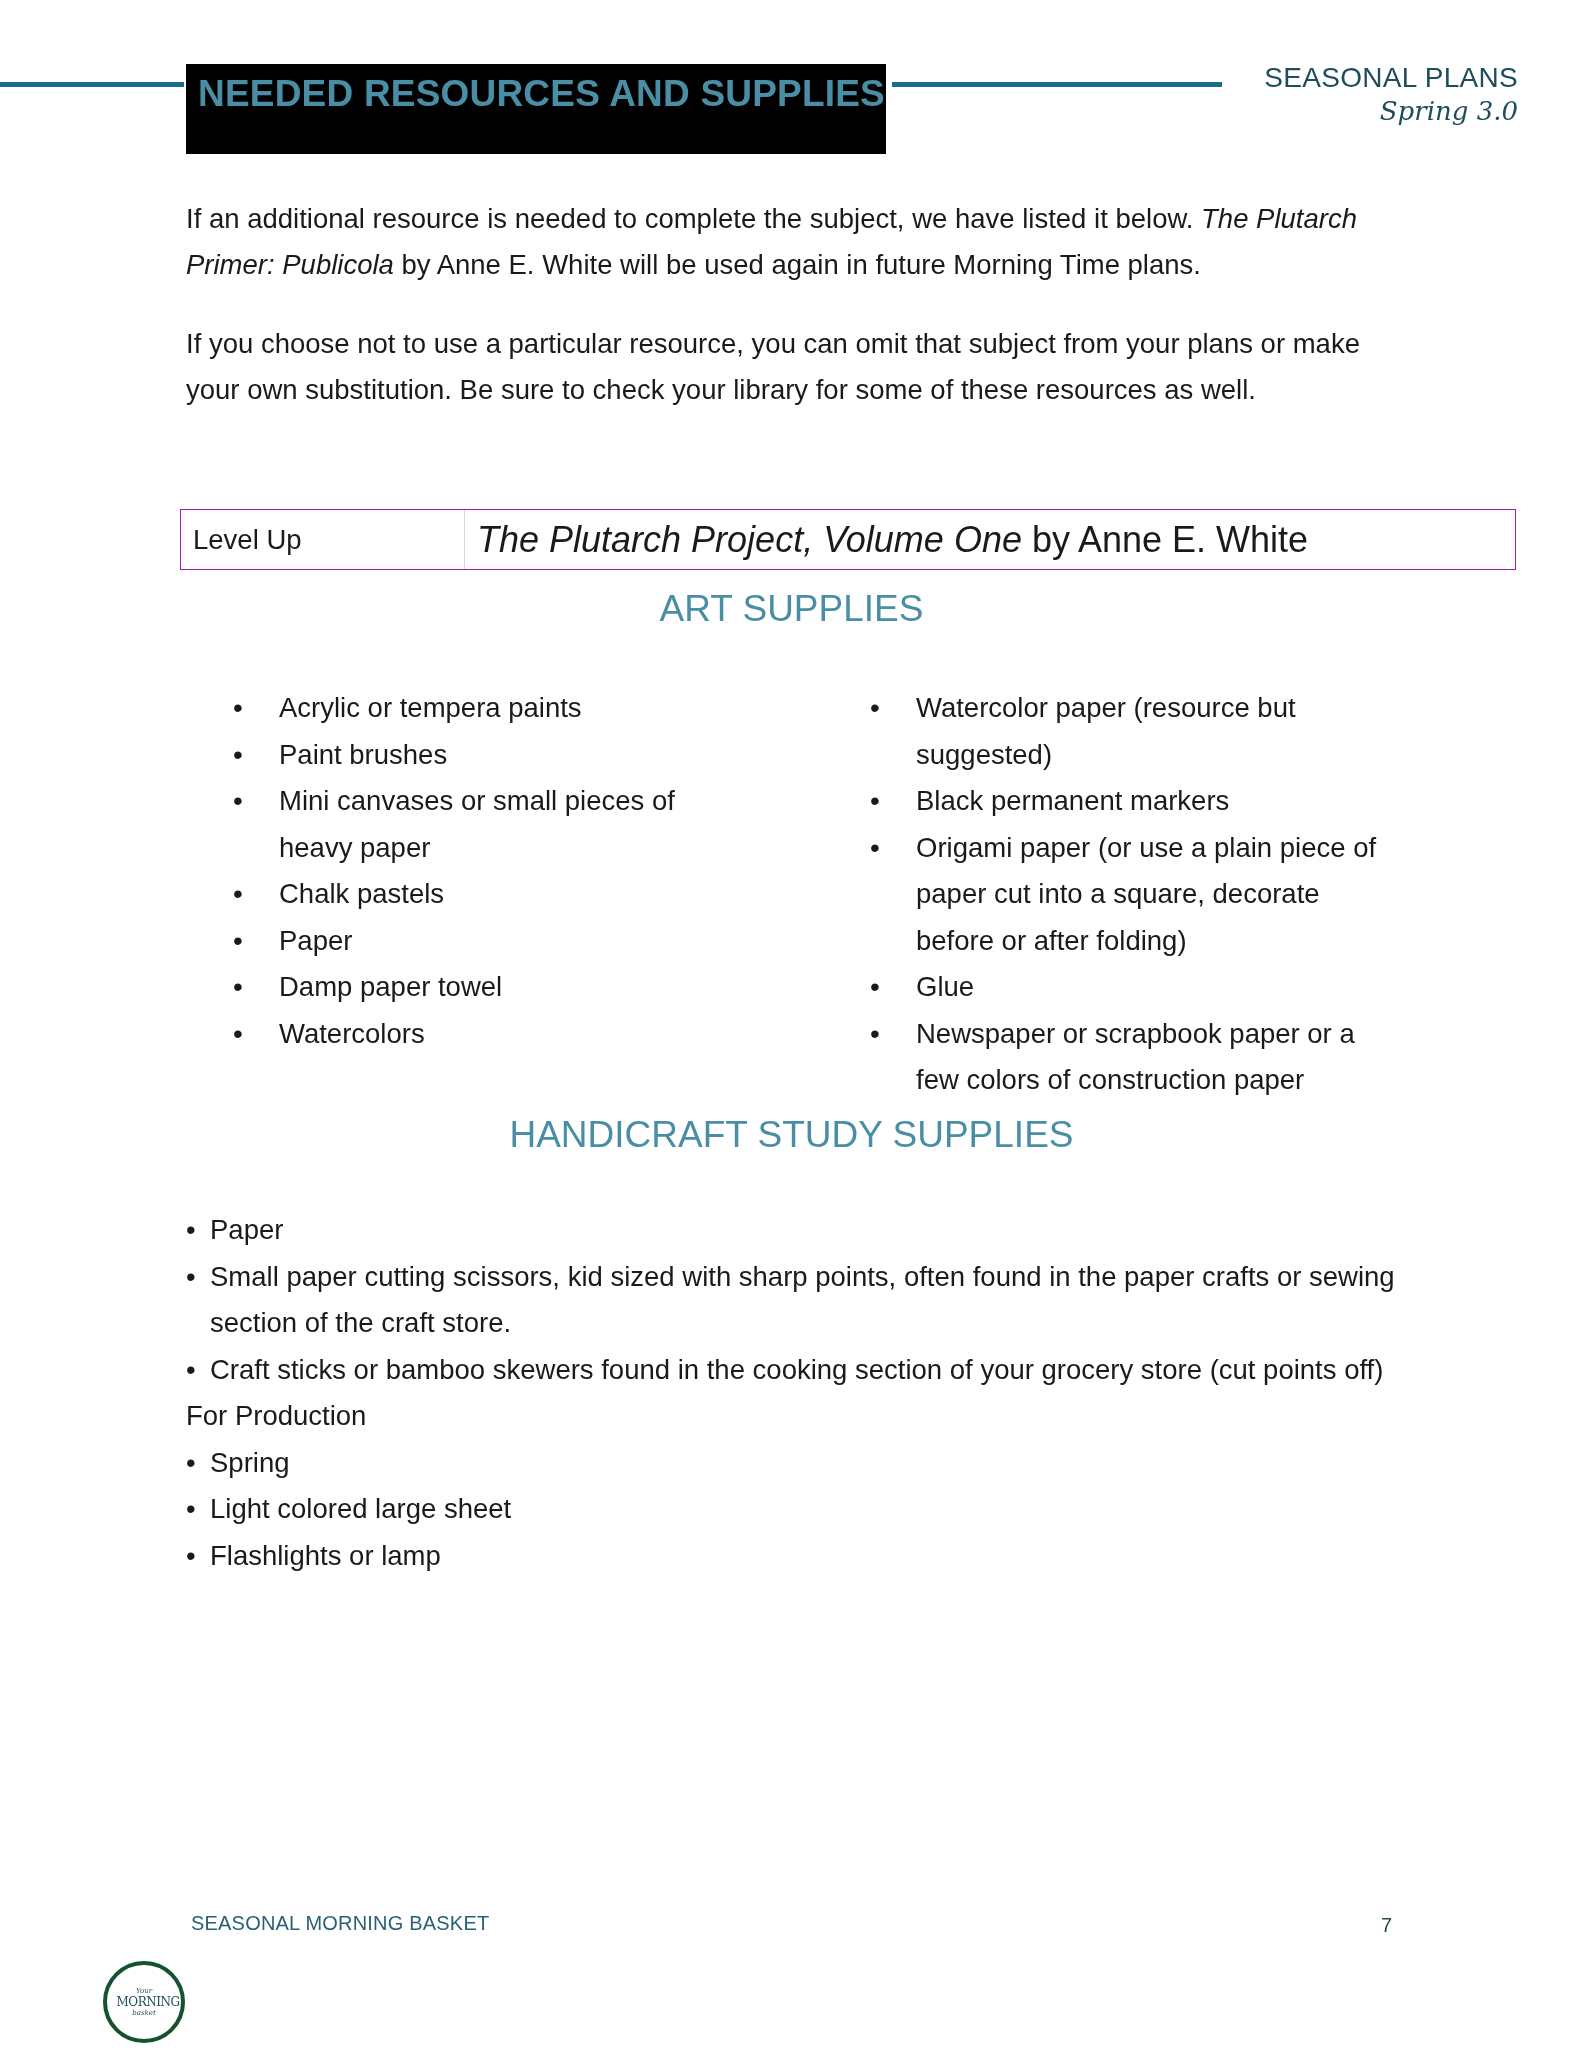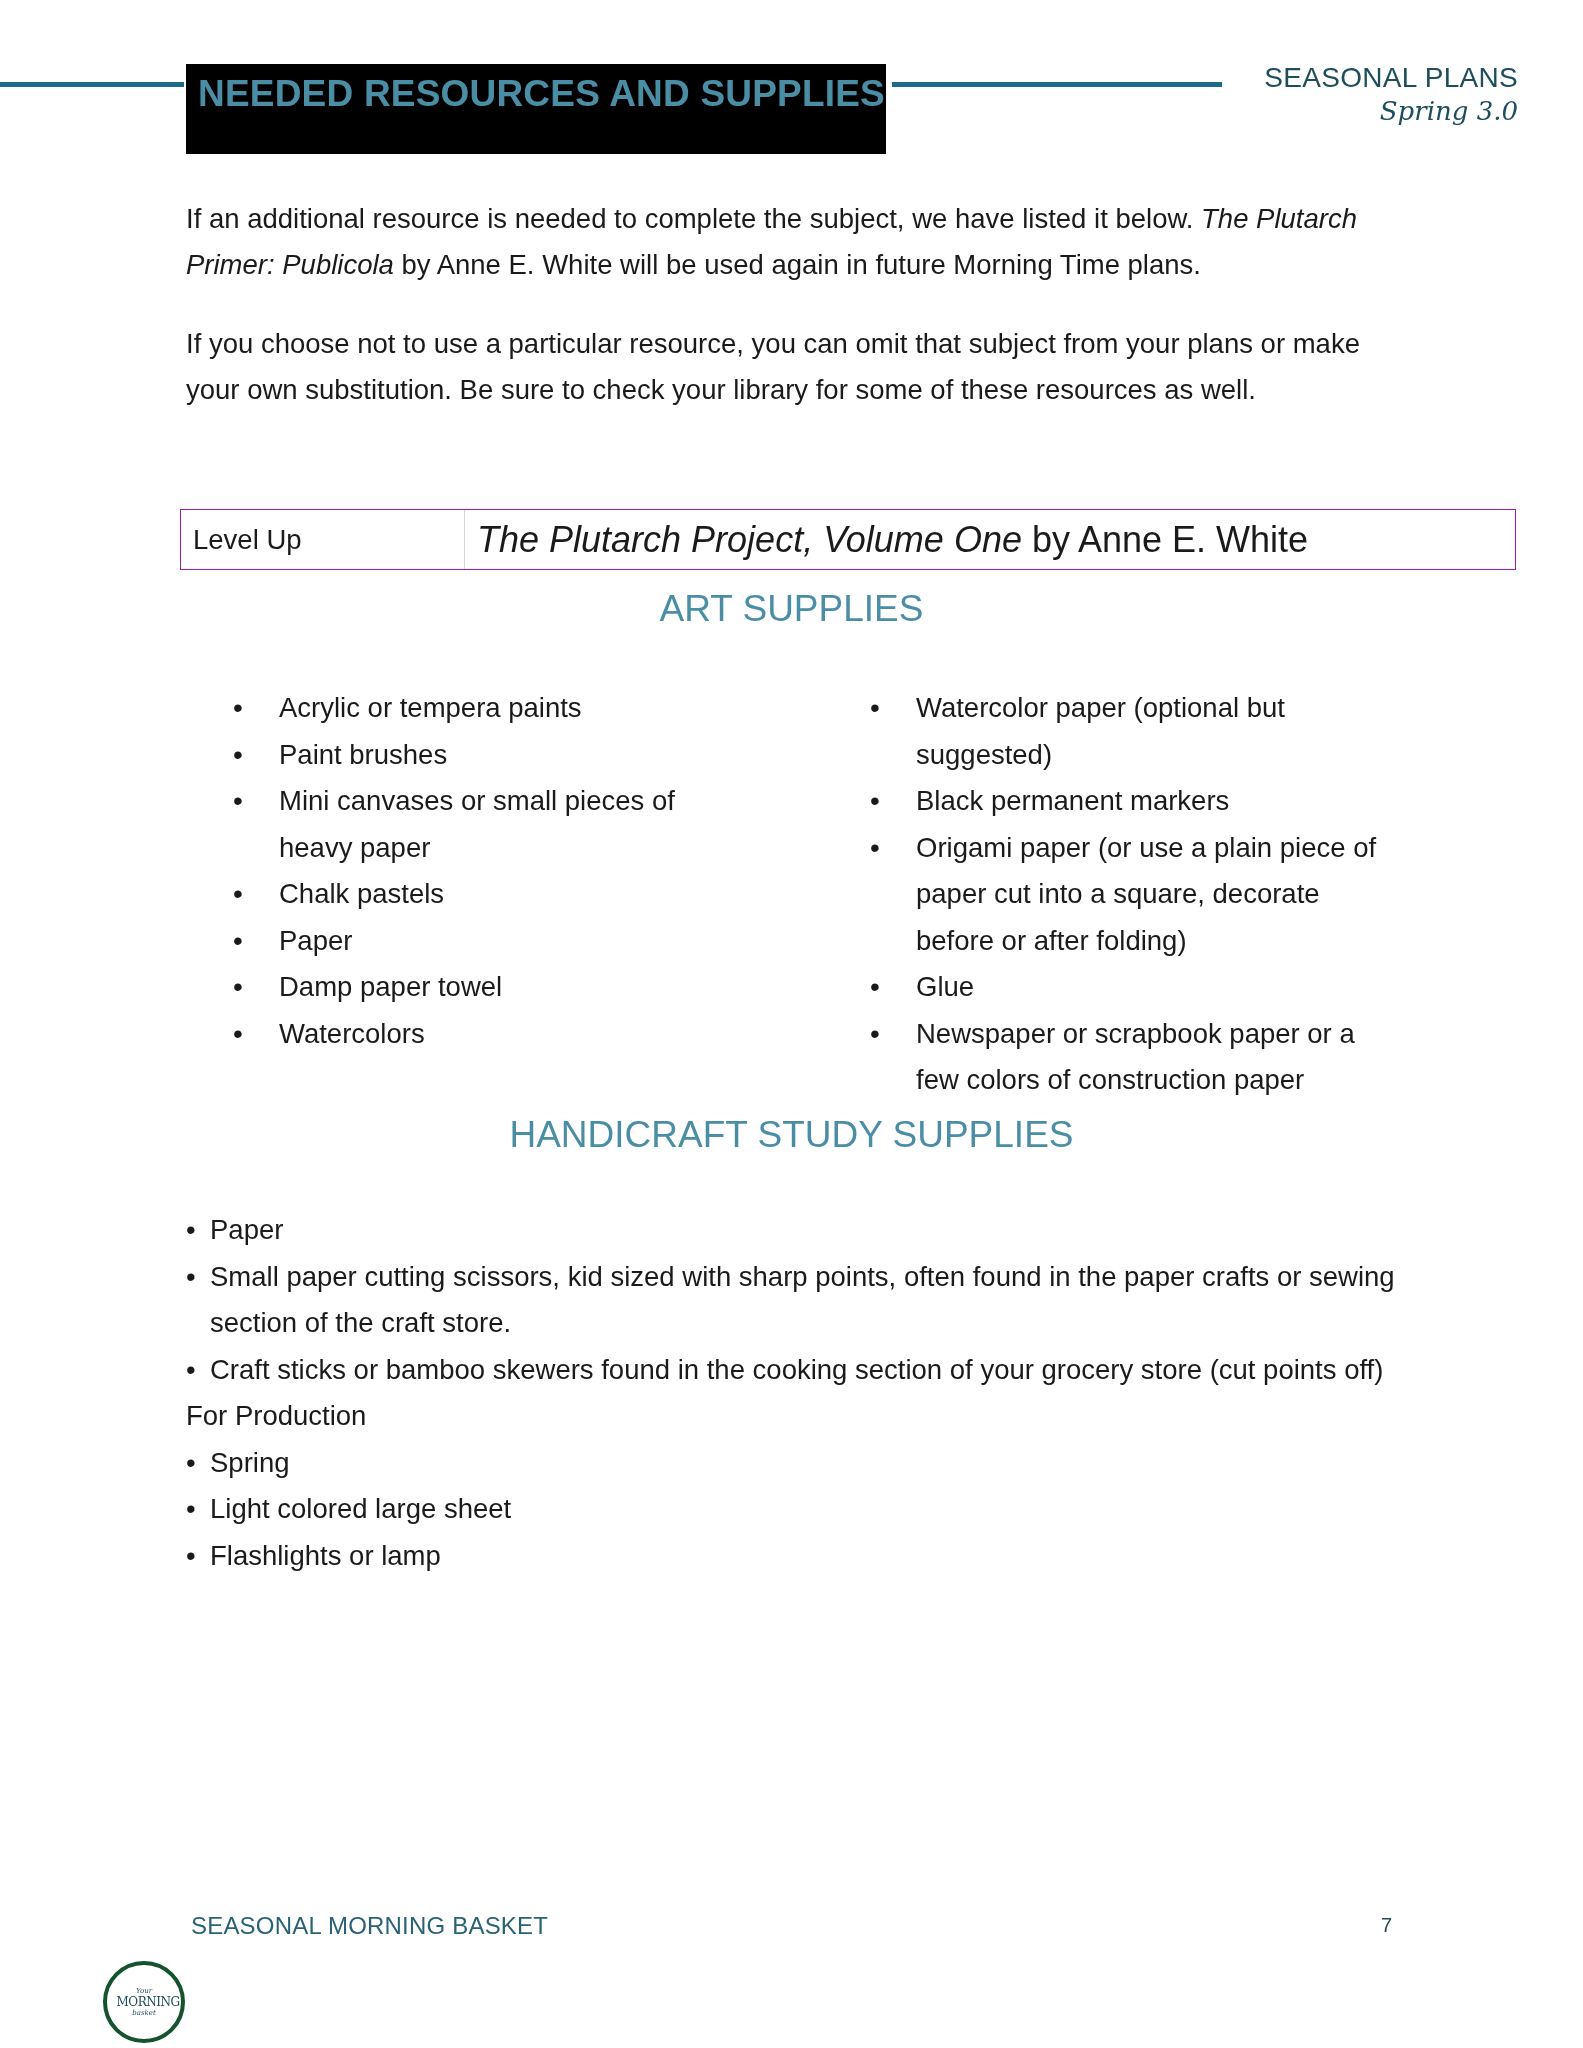--- a/index.html
+++ b/index.html
@@ -34,21 +34,21 @@
     .col-right { left: 870px; top: 685px; width: 520px; }
 
     .handi-list { position: absolute; left: 186px; top: 1207px; width: 1230px; font-size: 27.5px; line-height: 46.5px; }
     .handi-list .item { position: relative; padding-left: 24px; }
     .handi-list .item::before { content: "\2022"; position: absolute; left: 0; top: 0; }
     .handi-list .plain { padding-left: 0; }
 
     .footer-logo { position: absolute; left: 103px; top: 1961px; width: 82px; height: 82px; border: 4px solid #14532d; border-radius: 50%; display: flex; align-items: center; justify-content: center; flex-direction: column; background: #fff; }
     .logo-text { font-family: "DejaVu Serif", serif; font-size: 12px; color: #1e4d5c; letter-spacing: -0.5px; margin-left: 8px; }
     .logo-small { font-family: "DejaVu Serif", serif; font-style: italic; font-size: 7px; color: #1e4d5c; }
-    .footer-title { position: absolute; left: 191px; top: 1912px; font-size: 24px; color: #2a6275; letter-spacing: 0.2px; }
+    .footer-title { position: absolute; left: 191px; top: 1912px; font-size: 20px; color: #2a6275; letter-spacing: 0.2px; }
     .page-number { position: absolute; left: 1381px; top: 1914px; font-size: 20px; color: #2a4a55; }
   </style>
 </head>
 <body>
 
 <div class="header-line-left"></div>
 <div class="header-title">NEEDED RESOURCES AND SUPPLIES</div>
 <div class="header-line-right"></div>
 <div class="brand">
   <div class="brand-title">SEASONAL PLANS</div>
@@ -69,21 +69,21 @@
   <li>Acrylic or tempera paints</li>
   <li>Paint brushes</li>
   <li>Mini canvases or small pieces of heavy paper</li>
   <li>Chalk pastels</li>
   <li>Paper</li>
   <li>Damp paper towel</li>
   <li>Watercolors</li>
 </ul>
 
 <ul class="col-list col-right">
-  <li>Watercolor paper (optional but suggested)</li>
+  <li>Watercolor paper (resource but suggested)</li>
   <li>Black permanent markers</li>
   <li>Origami paper (or use a plain piece of paper cut into a square, decorate before or after folding)</li>
   <li>Glue</li>
   <li>Newspaper or scrapbook paper or a few colors of construction paper</li>
 </ul>
 
 <h2 class="section-heading h-handi">HANDICRAFT STUDY SUPPLIES</h2>
 
 <div class="handi-list">
   <div class="item">Paper</div>

